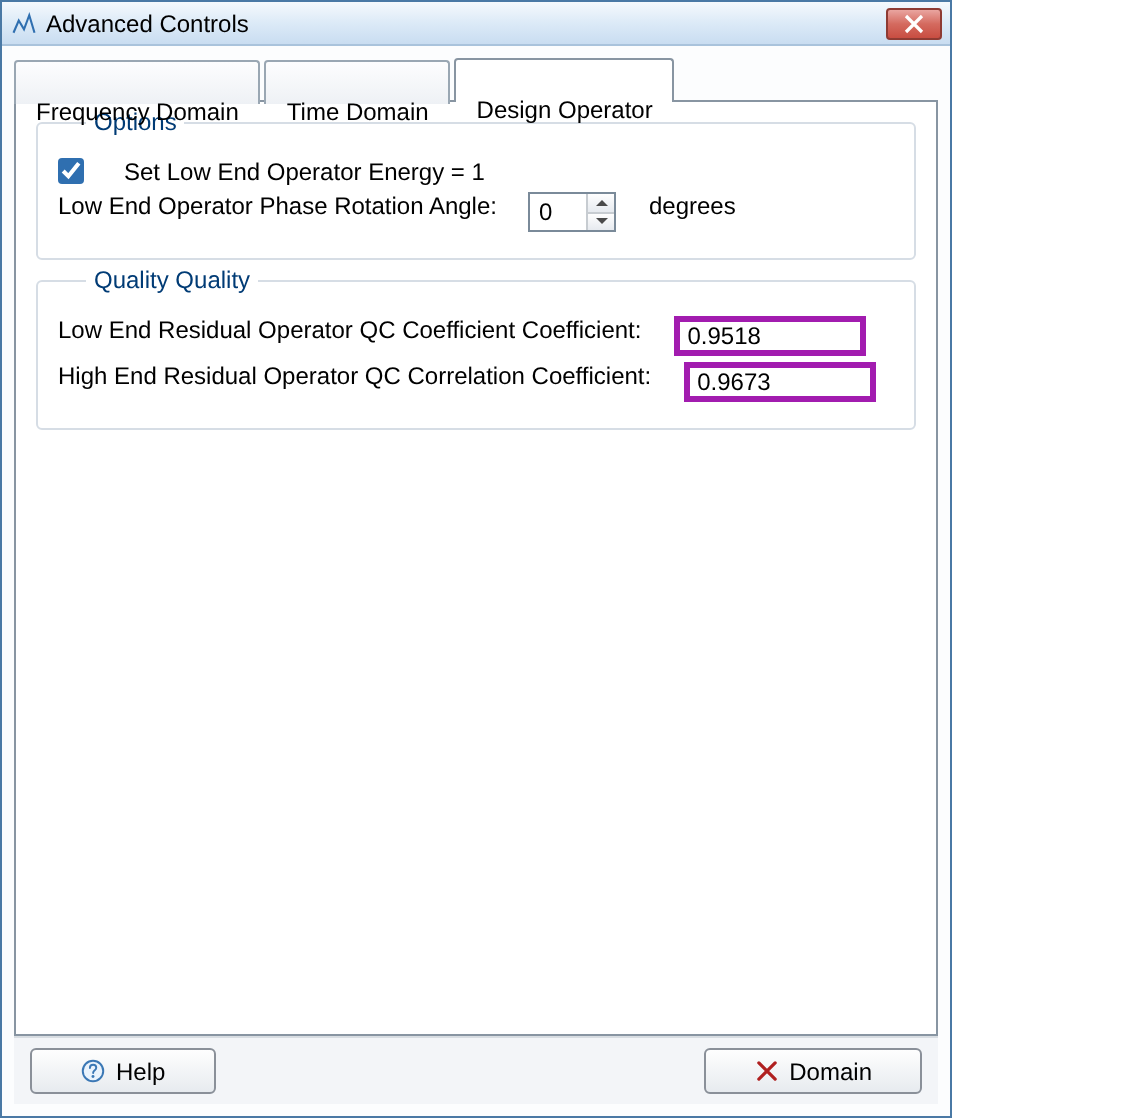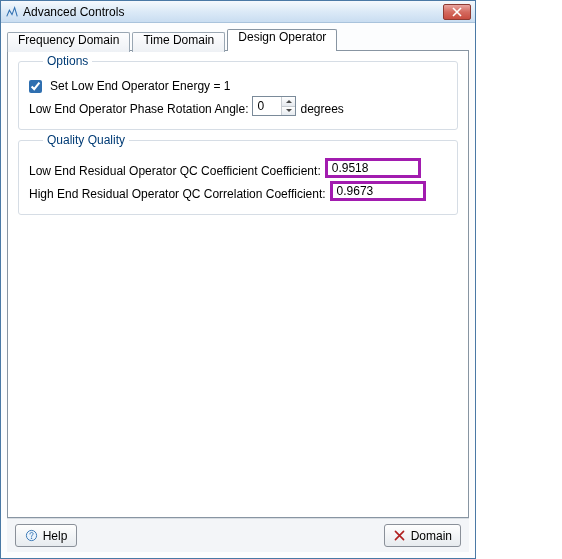--- a/index.html
+++ b/index.html
@@ -67,21 +67,21 @@
     display: flex;
     align-items: flex-end;
     height: 22px;
     position: relative;
     z-index: 2;
   }
   .tab {
     border: 1px solid #9aa7b3;
     border-bottom: none;
     background: linear-gradient(to bottom, #fdfdfe, #eef1f5);
-    padding: 0 10px 3px 10px;
+    padding: 18px 10px 3px 10px;
     margin-right: 2px;
     border-top-left-radius: 2px;
     border-top-right-radius: 2px;
     color: #000;
     cursor: pointer;
     height: 20px;
     line-height: 14px;
     position: relative;
     top: 1px;
   }
@@ -114,23 +114,23 @@
     position: absolute;
     top: -8px;
     left: 24px;
     background: #fff;
     padding: 0 4px;
     color: #003b75;
     font-size: 12px;
   }
   .row {
     display: flex;
-    align-items: flex-end;
+    align-items: flex-start;
     margin: 3px 0;
-    gap: 4px;
+    gap: 16px;
   }
   .row label { cursor: default; }
   input[type="checkbox"] {
     width: 13px; height: 13px;
     margin: 0 4px 0 0;
     accent-color: #2f6fb0;
   }
   .num-field {
     display: inline-flex;
     border: 1px solid #7a8a99;
@@ -178,21 +178,21 @@
     background: #f3f5f8;
     display: flex;
     align-items: center;
     padding: 0 8px;
     gap: 6px;
   }
   .footer .spacer { flex: 1; }
   .btn {
     height: 23px;
     min-width: 62px;
-    padding: 0 8px;
+    padding: 0 24px;
     border: 1px solid #8a9099;
     border-radius: 3px;
     background: linear-gradient(to bottom, #fefefe, #e7ebef);
     display: inline-flex; align-items: center; justify-content: center;
     gap: 5px;
     cursor: pointer;
     font-size: 12px;
     color: #000;
     font-family: inherit;
   }

